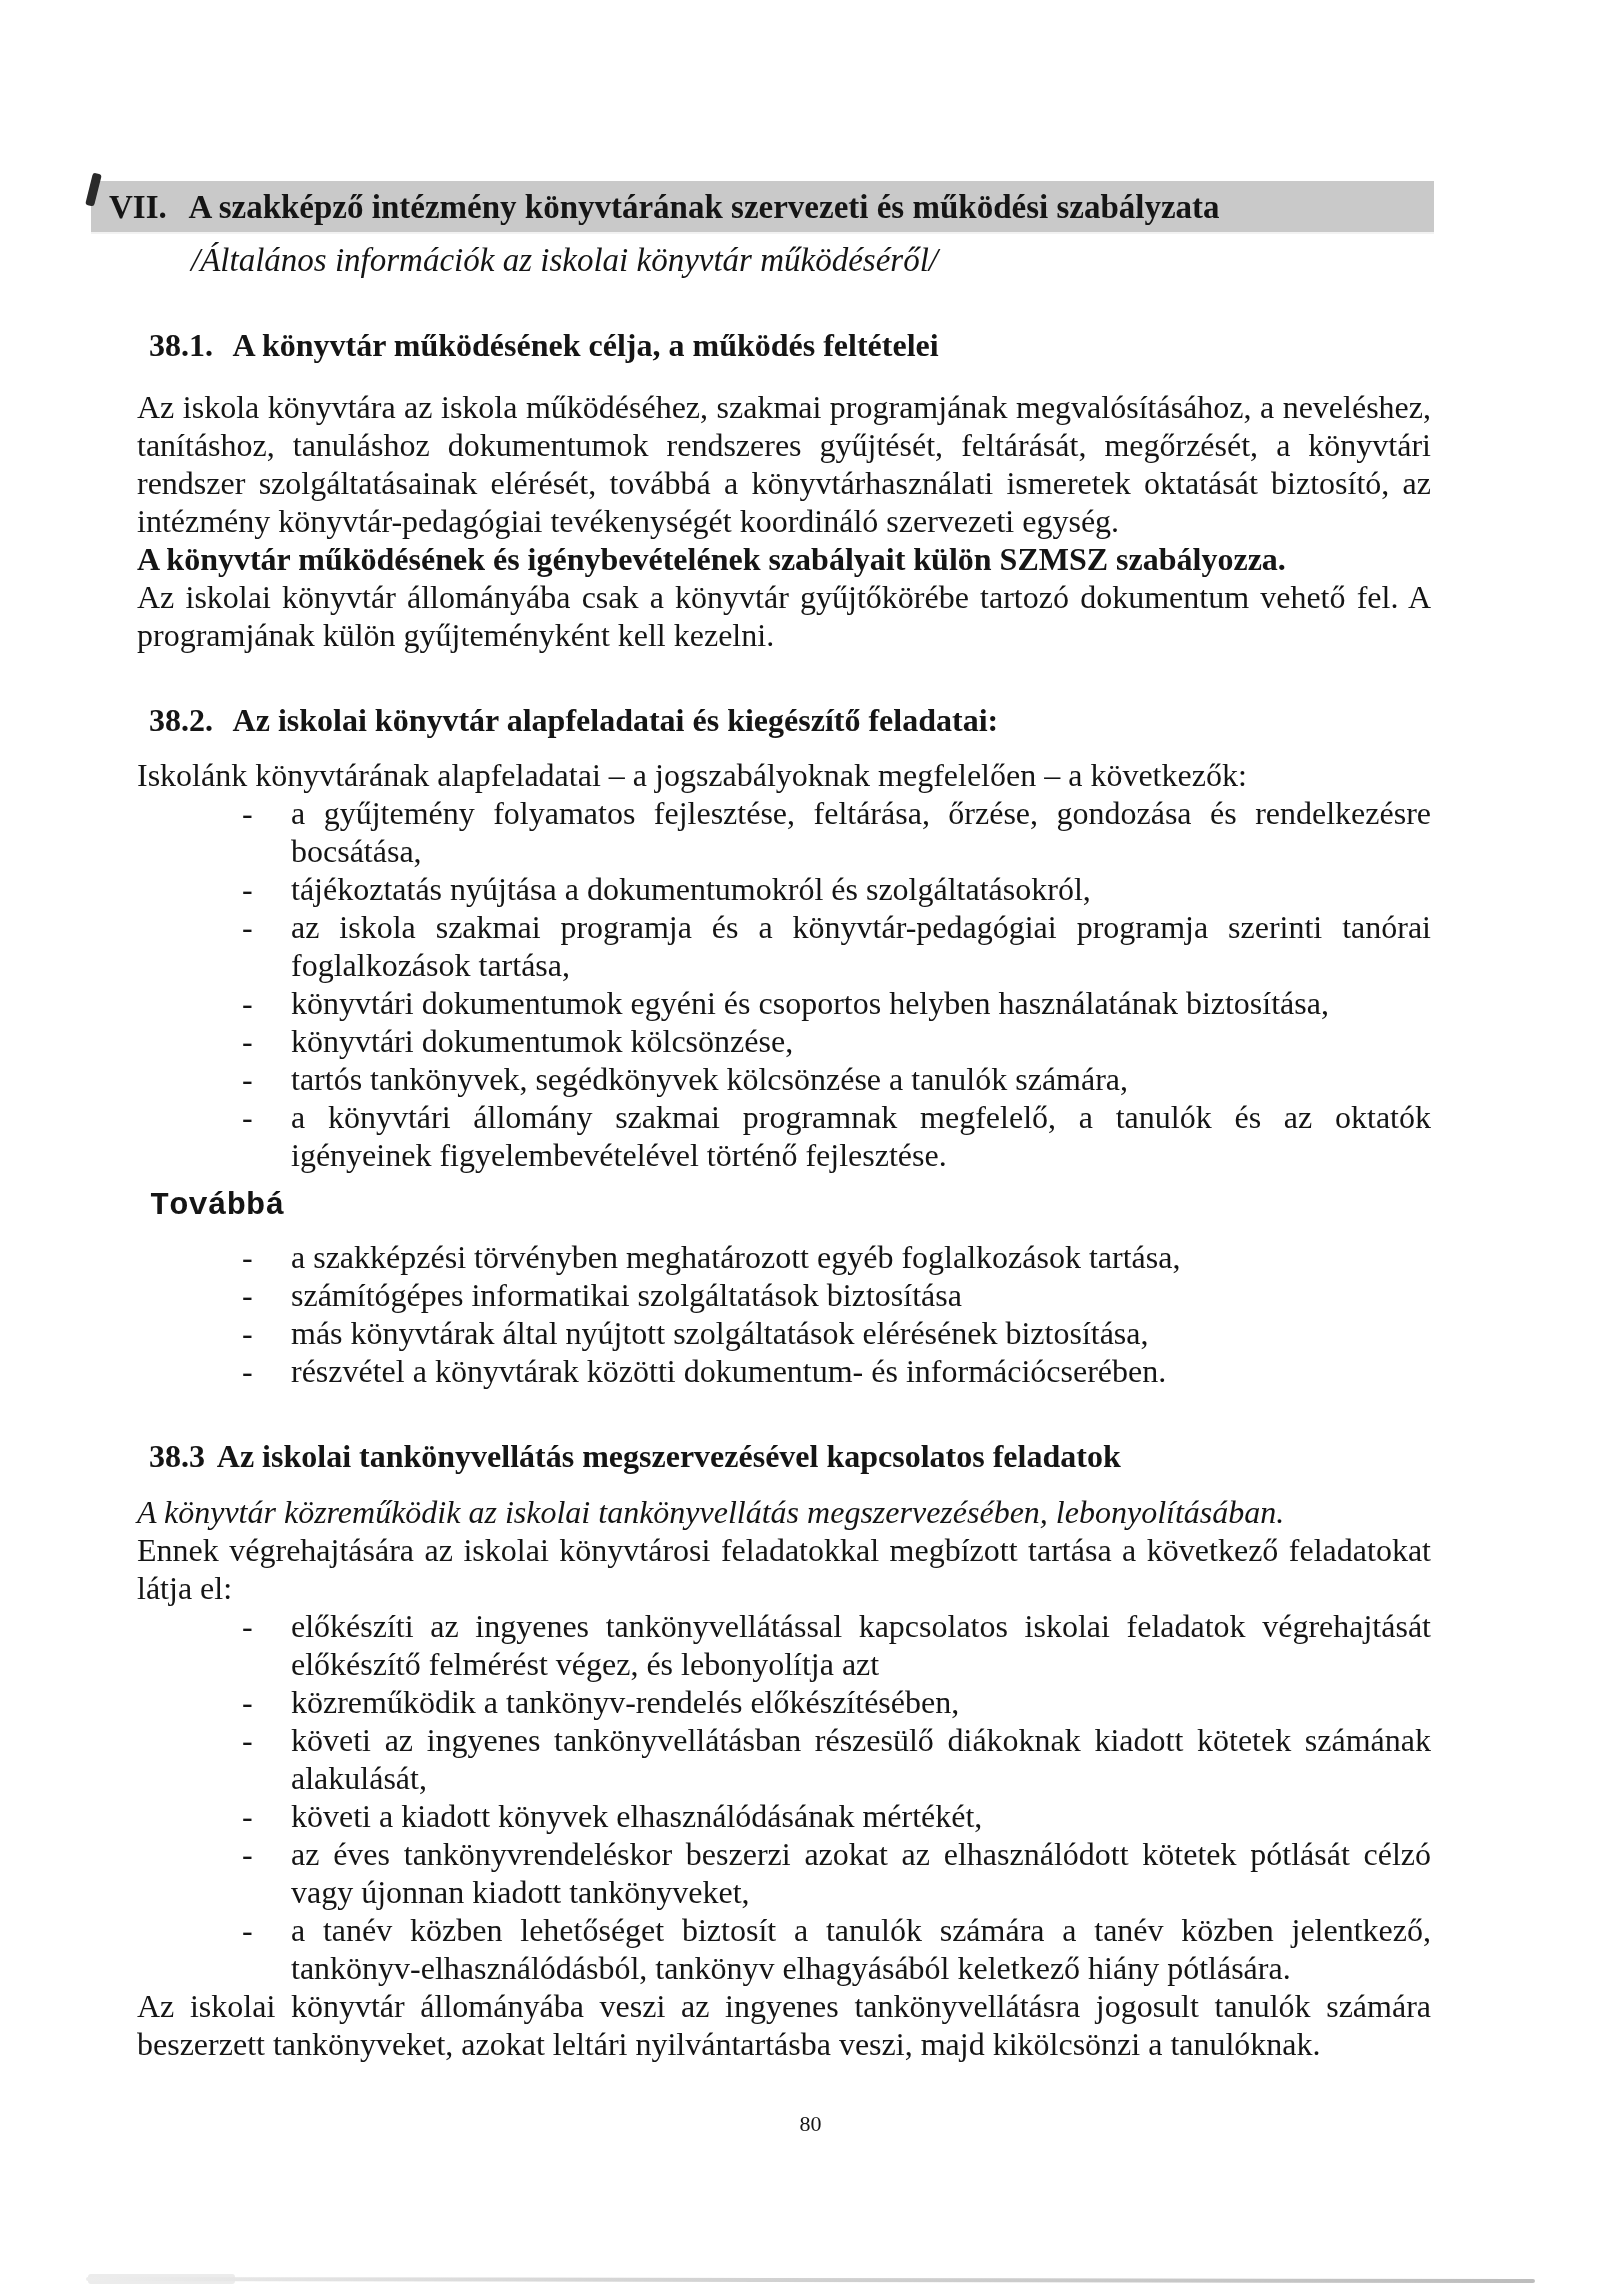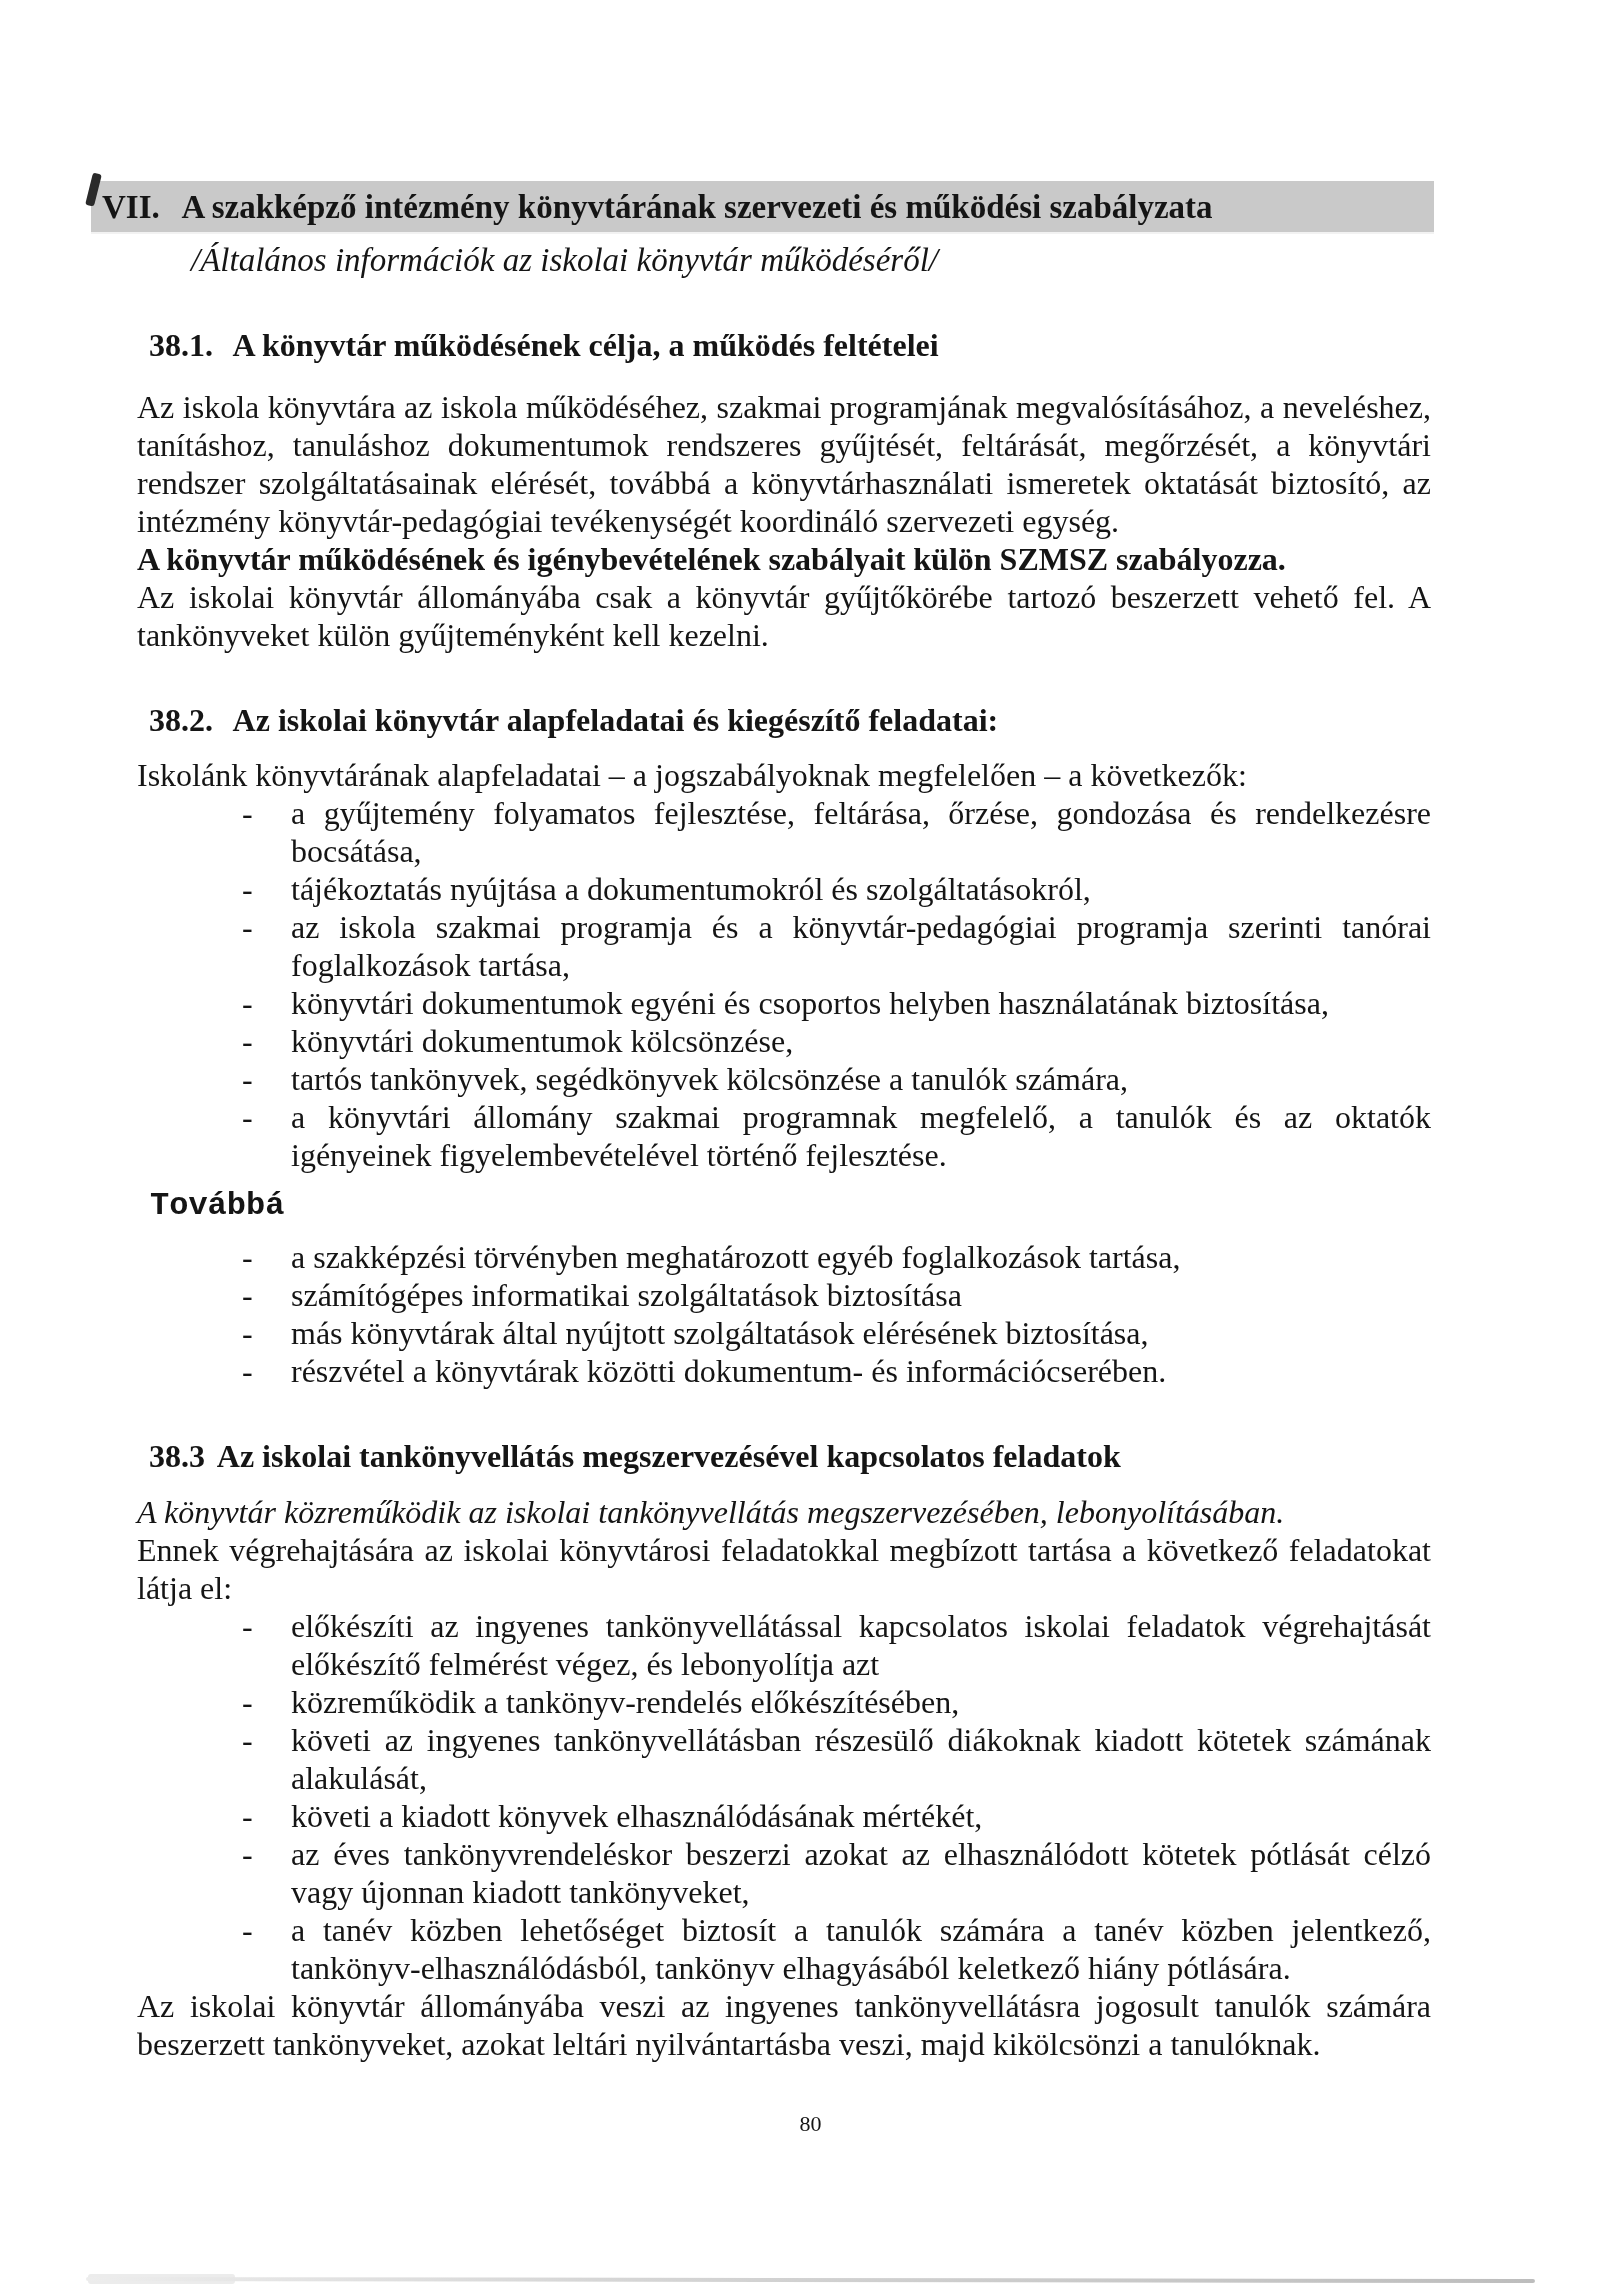--- a/index.html
+++ b/index.html
@@ -36,21 +36,21 @@
   .chapter-bar .ink-mark {
     position: absolute;
     left: -2px;
     top: -7.8px;
     width: 8.8px;
     height: 33px;
     background: #2a2a2a;
     transform: rotate(14deg);
     border-radius: 2.9px;
   }
-  .chapter-num { margin-left: 11px; margin-right: 21.6px; }
+  .chapter-num { margin-left: 18px; margin-right: 21.6px; }
 
   .chapter-subtitle {
     position: absolute;
     left: 191px;
     top: 241px;
     font-style: italic;
     font-size: 33px;
   }
 
   
@@ -135,21 +135,21 @@
 
 <div class="chapter-subtitle">/Általános információk az iskolai könyvtár működéséről/</div>
 
 <main class="content">
 
   <h2 class="sec-heading">
     <span class="sec-num">38.1.</span><span>A könyvtár működésének célja, a működés feltételei</span>
   </h2>
   <p class="mt-md">Az iskola könyvtára az iskola működéséhez, szakmai programjának megvalósításához, a neveléshez, tanításhoz, tanuláshoz dokumentumok rendszeres gyűjtését, feltárását, megőrzését, a könyvtári rendszer szolgáltatásainak elérését, továbbá a könyvtárhasználati ismeretek oktatását biztosító, az intézmény könyvtár-pedagógiai tevékenységét koordináló szervezeti egység.</p>
   <p class="bold-line">A könyvtár működésének és igénybevételének szabályait külön SZMSZ szabályozza.</p>
-  <p>Az iskolai könyvtár állományába csak a könyvtár gyűjtőkörébe tartozó beszerzett vehető fel. A tankönyveket külön gyűjteményként kell kezelni.</p>
+  <p>Az iskolai könyvtár állományába csak a könyvtár gyűjtőkörébe tartozó dokumentum vehető fel. A programjának külön gyűjteményként kell kezelni.</p>
 
   <h2 class="sec-heading mt-lg">
     <span class="sec-num">38.2.</span><span>Az iskolai könyvtár alapfeladatai és kiegészítő feladatai:</span>
   </h2>
   <p class="mt-sm">Iskolánk könyvtárának alapfeladatai – a jogszabályoknak megfelelően – a következők:</p>
   <ul class="dash-list">
     <li><span class="dash">-</span><span>a gyűjtemény folyamatos fejlesztése, feltárása, őrzése, gondozása és rendelkezésre bocsátása,</span></li>
     <li><span class="dash">-</span><span>tájékoztatás nyújtása a dokumentumokról és szolgáltatásokról,</span></li>
     <li><span class="dash">-</span><span>az iskola szakmai programja és a könyvtár-pedagógiai programja szerinti tanórai foglalkozások tartása,</span></li>
     <li><span class="dash">-</span><span>könyvtári dokumentumok egyéni és csoportos helyben használatának biztosítása,</span></li>

